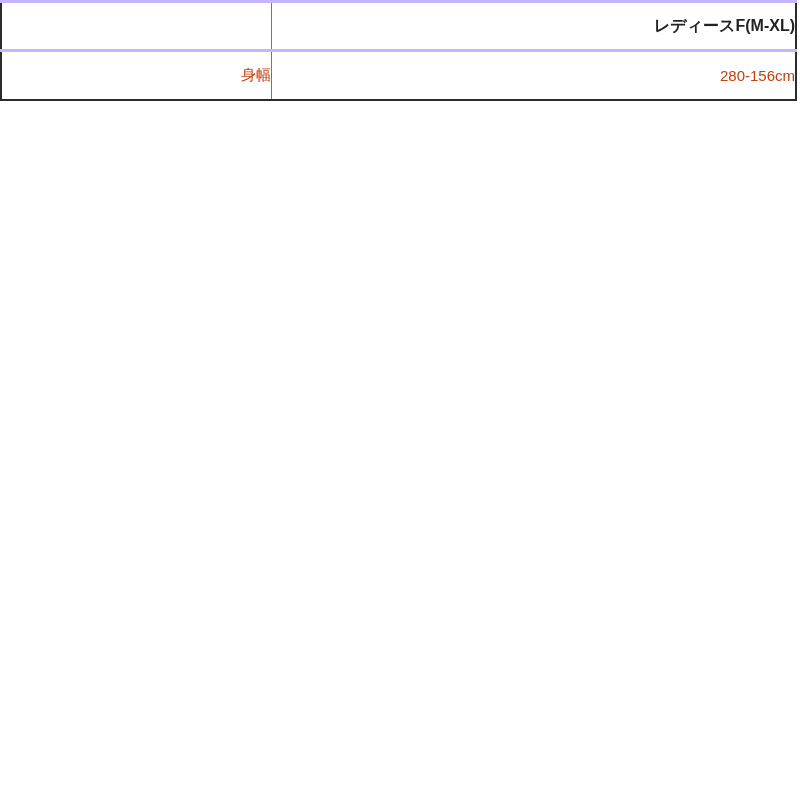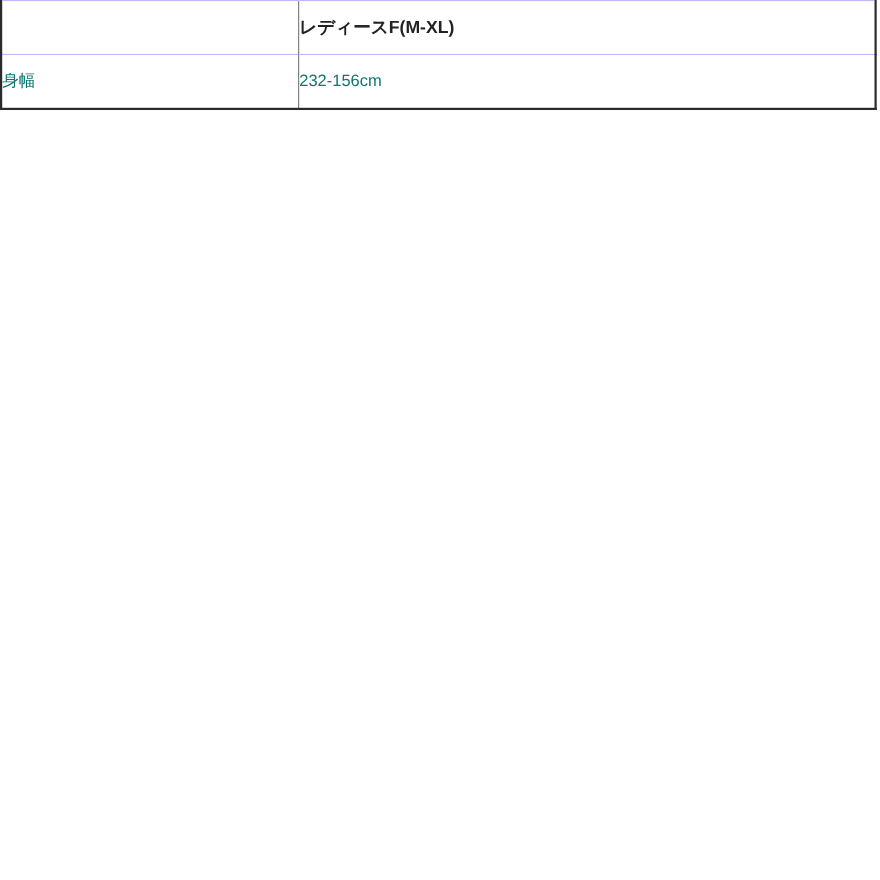--- a/index.html
+++ b/index.html
@@ -25,53 +25,53 @@
     border-bottom: 2px solid #2b2b2b;
     border-top: 1px solid #e0e0e0;
     background: #ffffff;
   }
   table.size-table tr {
     height: 49px;
   }
   table.size-table th,
   table.size-table td {
     padding: 0;
-    text-align: left;
+    text-align: right;
     vertical-align: middle;
-    border-top: 1px solid #c4b5fd;
+    border-top: 3px solid #c4b5fd;
   }
   .label-col {
     width: 269px;
   }
   .value-col {
     border-left: 1px solid #777777;
   }
   th.value-col {
     font-weight: bold;
     font-size: 16px;
     color: #222222;
   }
   td.label-col,
   td.value-col {
     font-weight: normal;
     font-size: 15px;
-    color: #0f766e;
+    color: #c2410c;
   }
 </style>
 </head>
 <body>
 
 <div class="page">
   <table class="size-table">
     <thead>
       <tr>
         <th class="label-col"></th>
         <th class="value-col">レディースF(M-XL)</th>
       </tr>
     </thead>
     <tbody>
       <tr>
         <td class="label-col">身幅</td>
-        <td class="value-col">232-156cm</td>
+        <td class="value-col">280-156cm</td>
       </tr>
     </tbody>
   </table>
 </div>
 
 </body></html>

